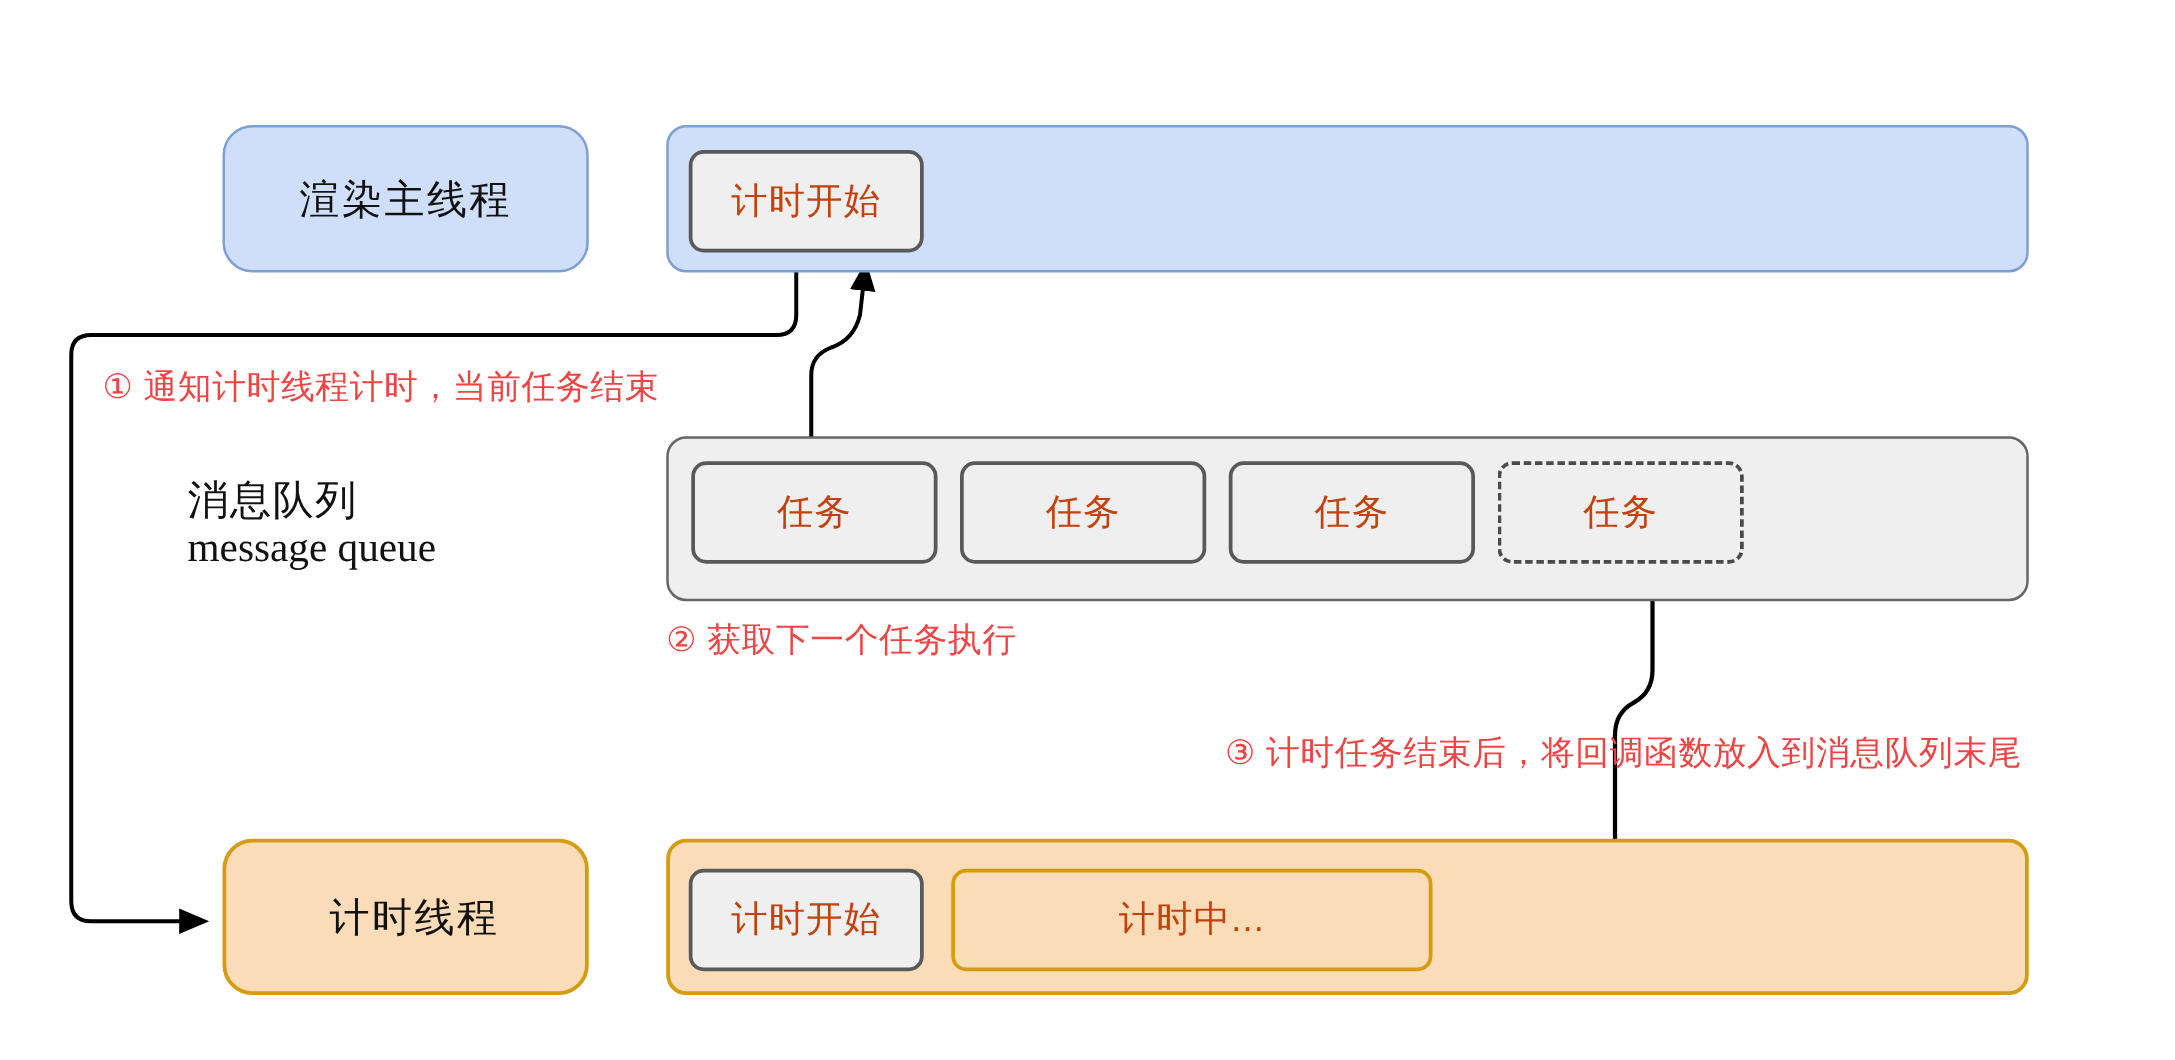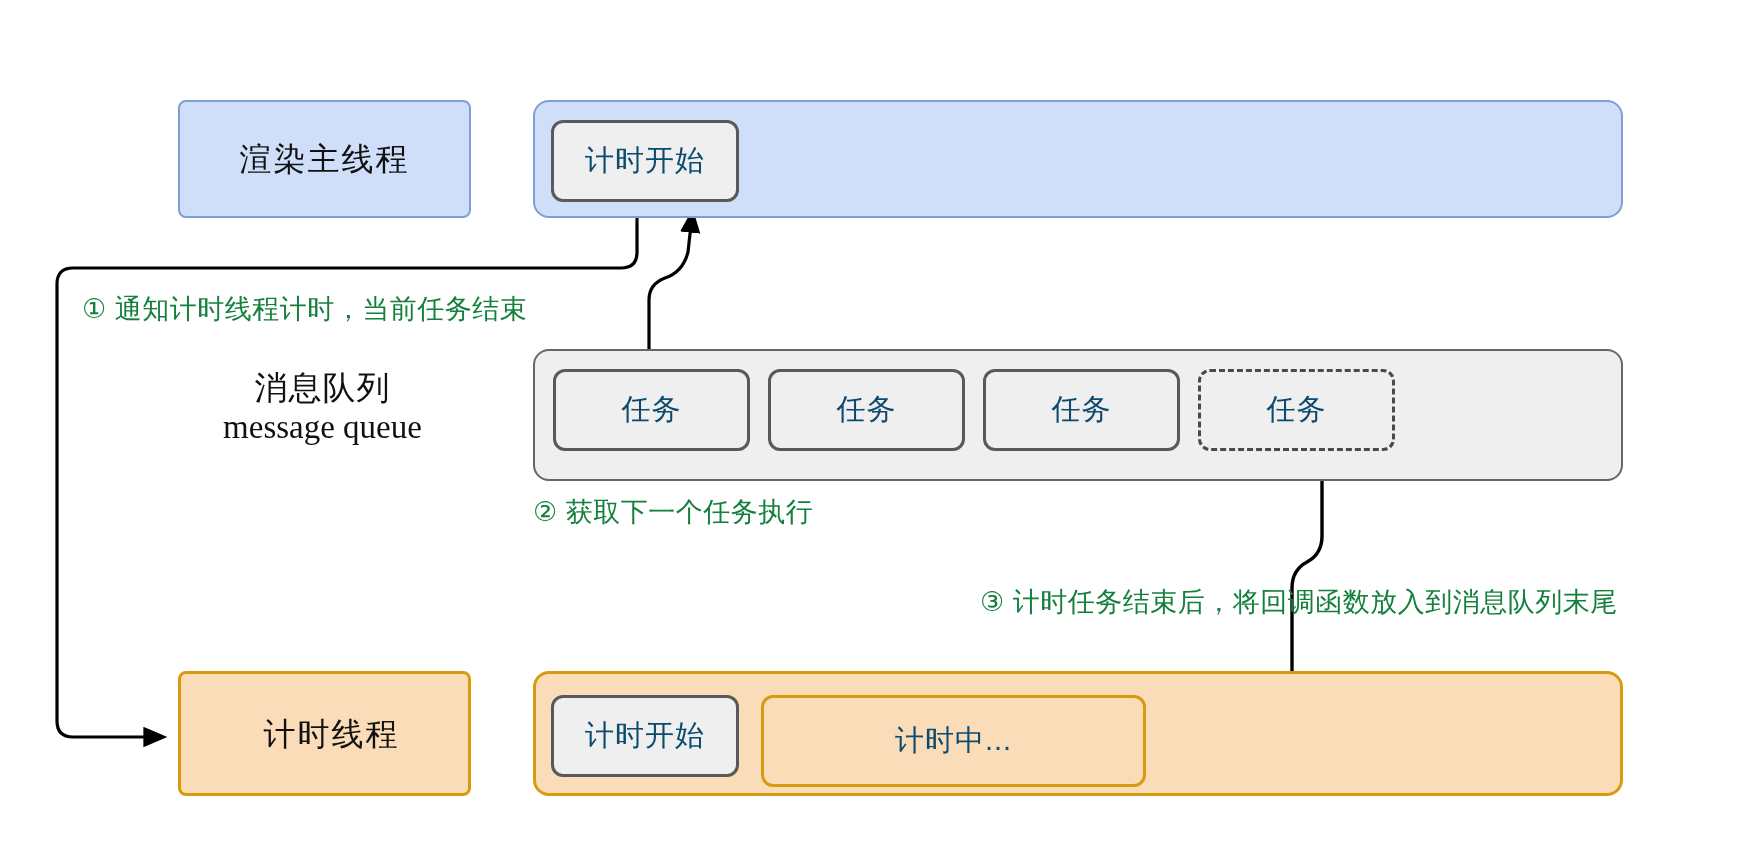--- a/index.html
+++ b/index.html
@@ -18,21 +18,21 @@
     overflow: hidden;
     background: #ffffff;
   }
   .abs { position: absolute; box-sizing: border-box; }
 
   
   .lane-label {
     display: flex;
     align-items: center;
     justify-content: center;
-    border-radius: 8px;
+    border-radius: 24px;
     font-size: 32px;
     letter-spacing: 2px;
     line-height: 1.25;
     text-align: center;
   }
   .lane-label.blue {
     background: #cfdffa;
     border: 2px solid #7e9fd4;
   }
   .lane-label.orange {
@@ -62,46 +62,46 @@
   .chip {
     display: flex;
     align-items: center;
     justify-content: center;
     border-radius: 12px;
     font-size: 29px;
     letter-spacing: 1px;
     text-align: center;
     background: #efefef;
     border: 3px solid #595959;
-    color: #0c4a6e;
+    color: #c2410c;
   }
   .chip.dashed {
     border-style: dashed;
     background: transparent;
     border-width: 3px;
     border-color: #4a4a4a;
   }
   .chip.orangechip {
     background: #fbdcb9;
     border: 3px solid #d79b10;
   }
 
   
   .note {
     font-size: 27px;
     letter-spacing: 0.5px;
     white-space: nowrap;
-    color: #15803d;
+    color: #ef4444;
   }
   .mq-title {
-    text-align: center;
     font-size: 33px;
     line-height: 1.18;
     letter-spacing: 1px;
     white-space: nowrap;
+    margin-top: 12px;
   }
   .mq-title .cn { display: block; }
   .mq-title .en {
     display: block;
     font-family: Liberation Serif, serif;
     font-size: 33px;
     letter-spacing: 0px;
   }
 
   svg.overlay {
@@ -190,18 +190,18 @@
   </div>
 
   <div class="abs lane-label orange" style="left:178px; top:671px; width:293px; height:125px;">
     <span>计时线程</span>
   </div>
 
   <div class="abs track orange" style="left:533px; top:671px; width:1090px; height:125px;">
     <div class="abs chip" style="left:15px; top:21px; width:188px; height:82px;">
       <span>计时开始</span>
     </div>
-    <div class="abs chip orangechip" style="left:225px; top:21px; width:385px; height:92px;">
+    <div class="abs chip orangechip" style="left:225px; top:21px; width:385px; height:82px;">
       <span>计时中...</span>
     </div>
   </div>
 
 </div>
 
 </body></html>

